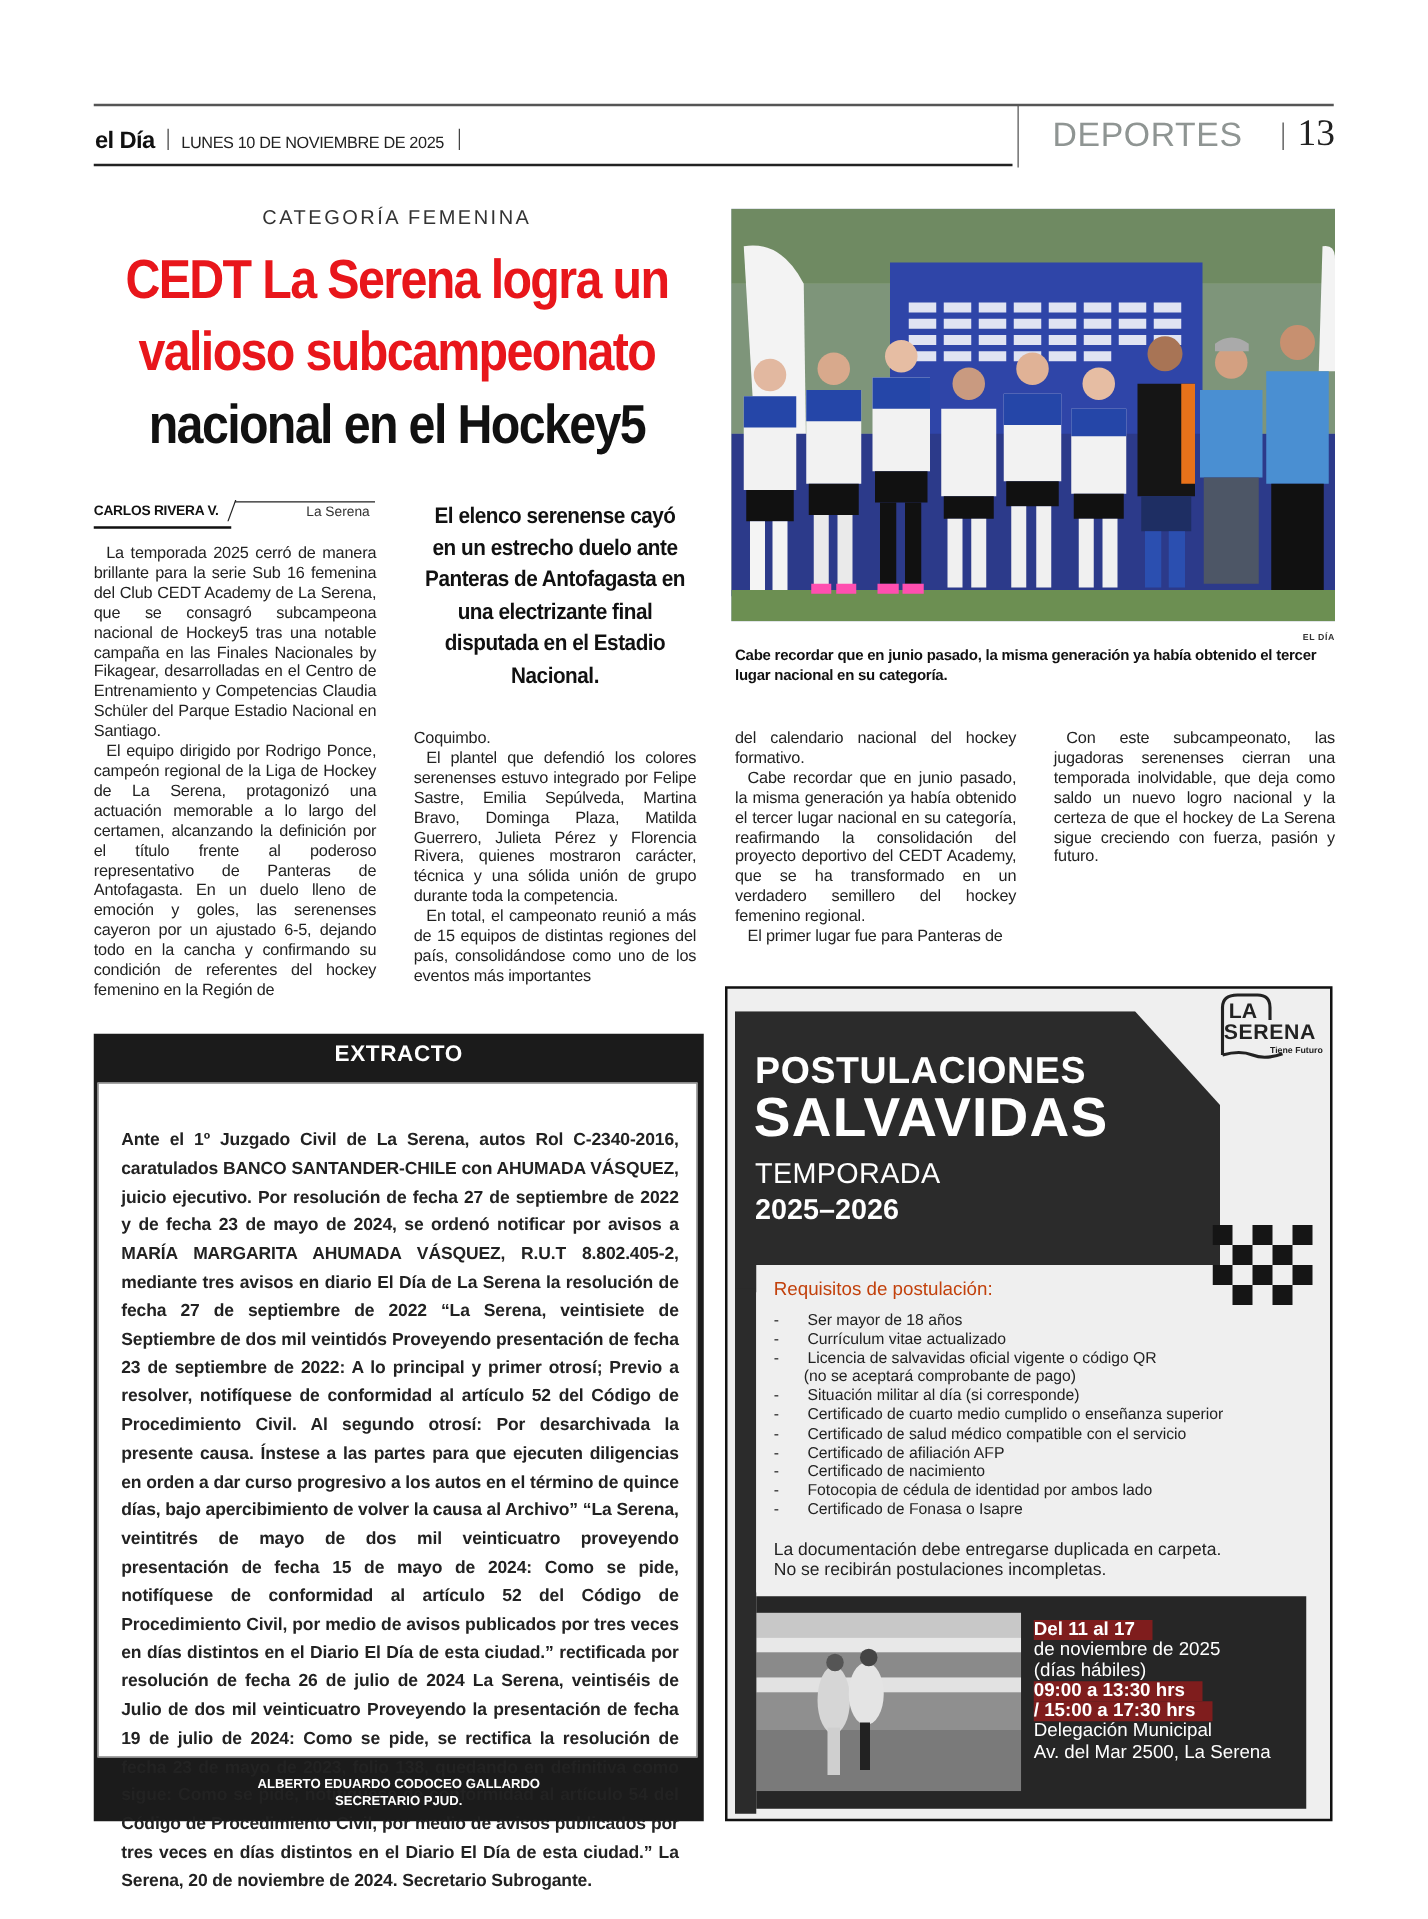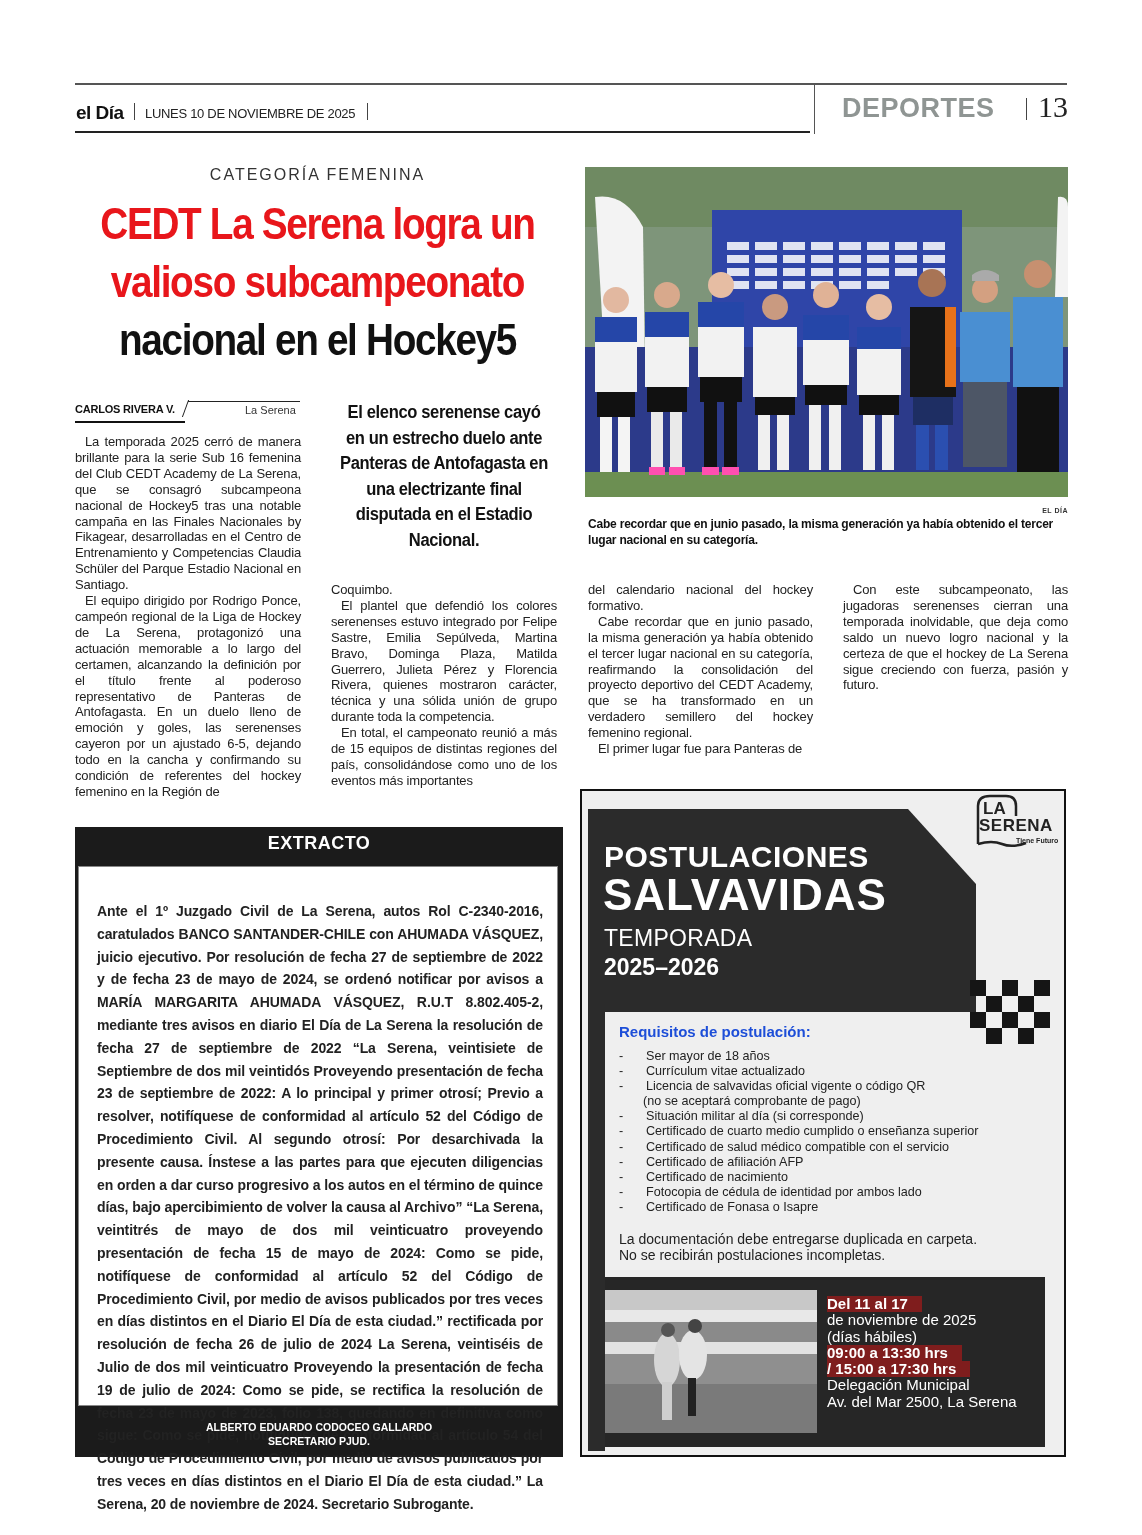--- a/index.html
+++ b/index.html
@@ -6,21 +6,21 @@
   body{width:1142px;height:1535px;position:relative;overflow:hidden;font-family:"Liberation Sans",sans-serif;color:#1a1a1a;}
   .abs{position:absolute;}
   
   .hdr-line-top{left:75px;top:83px;width:992px;height:2px;background:#555;}
   .hdr-line-bot{left:75px;top:131px;width:735px;height:2px;background:#222;}
   .hdr-vsep{left:814px;top:84px;width:1px;height:50px;background:#555;}
   .logo{left:76px;top:102px;font-weight:bold;font-size:19px;letter-spacing:-0.5px;color:#111;}
   .date{left:145px;top:106px;font-size:13px;color:#222;letter-spacing:-0.3px;}
   .pipe1{left:134px;top:103px;width:1px;height:17px;background:#444;}
   .pipe2{left:367px;top:103px;width:1px;height:17px;background:#444;}
-  .section{left:842px;top:93px;font-size:27px;font-weight:bold;color:#8f9593;letter-spacing:0.5px;}
+  .section{left:842px;top:93px;font-size:27px;font-weight:normal;color:#8f9593;letter-spacing:0.5px;}
   .pipe3{left:1026px;top:98px;width:1px;height:22px;background:#444;}
   .pageno{left:1038px;top:90px;font-family:"Liberation Serif",serif;font-size:30px;color:#222;}
   
   .kicker{left:75px;top:166px;width:485px;text-align:center;font-size:16px;letter-spacing:2px;color:#333;}
   .headline{left:70px;top:195px;width:495px;text-align:center;font-weight:bold;font-size:44px;line-height:58px;letter-spacing:-1.5px;font-family:"Liberation Sans",sans-serif;transform:scaleX(0.88);transform-origin:center top;}
   .hl-red{color:#e8161b;display:block;}
   .hl-black{color:#111;display:block;}
   
   .byline{left:75px;top:403px;font-size:11px;font-weight:bold;letter-spacing:-0.2px;color:#111;}
   .byline-slash{left:185px;top:400px;width:1px;height:17px;background:#222;transform:skewX(-20deg);}
@@ -48,21 +48,21 @@
   .ex-text{left:97px;top:900px;width:446px;font-size:14px;line-height:22.8px;text-align:justify;color:#222;letter-spacing:-0.1px;font-weight:bold;}
   .ex-sign{left:75px;top:1420px;width:488px;text-align:center;color:#fff;font-weight:bold;font-size:10.5px;line-height:14px;}
   
   .ad{left:580px;top:789px;width:486px;height:668px;border:2px solid #111;box-sizing:border-box;background:#efefef;overflow:hidden;}
   .ad-title1{left:604px;top:840px;font-size:30px;font-weight:bold;color:#fff;letter-spacing:0.5px;text-align:right;}
   .ad-title2{left:603px;top:870px;font-size:44px;font-weight:bold;color:#fff;letter-spacing:1px;}
   .ad-title3{left:604px;top:925px;font-size:23px;color:#fff;letter-spacing:0.3px;}
   .ad-title4{left:604px;top:954px;font-size:23px;font-weight:bold;color:#fff;}
   .ad-logo{left:972px;top:792px;width:92px;height:60px;}
   .ad-left-strip{left:588px;top:1031px;width:17px;height:420px;background:#2b2b2b;}
-  .req-title{left:619px;top:1023px;font-size:15px;font-weight:bold;color:#1d4ed8;}
+  .req-title{left:619px;top:1023px;font-size:15px;font-weight:normal;color:#c2410c;}
   .req-list{left:619px;top:1049px;width:440px;font-size:12.6px;line-height:15.1px;color:#222;margin:0;padding:0;list-style:none;}
   .req-list li{position:relative;padding-left:27px;}
   .req-list li:before{content:"-";position:absolute;left:0;}
   .req-list li.cont:before{content:"";}
   .req-list li.cont{padding-left:24px;}
   .req-note{left:619px;top:1231px;width:440px;font-size:14px;line-height:16px;color:#222;}
   .ad-bottom{left:605px;top:1277px;width:440px;height:170px;background:#262626;}
   .ad-photo{left:605px;top:1290px;width:212px;height:143px;overflow:hidden;}
   .info{left:827px;top:1296px;color:#fff;font-size:15px;line-height:16.3px;}
   .info .hl{background:#7f1d1d;font-weight:bold;display:inline-block;padding-right:14px;}

